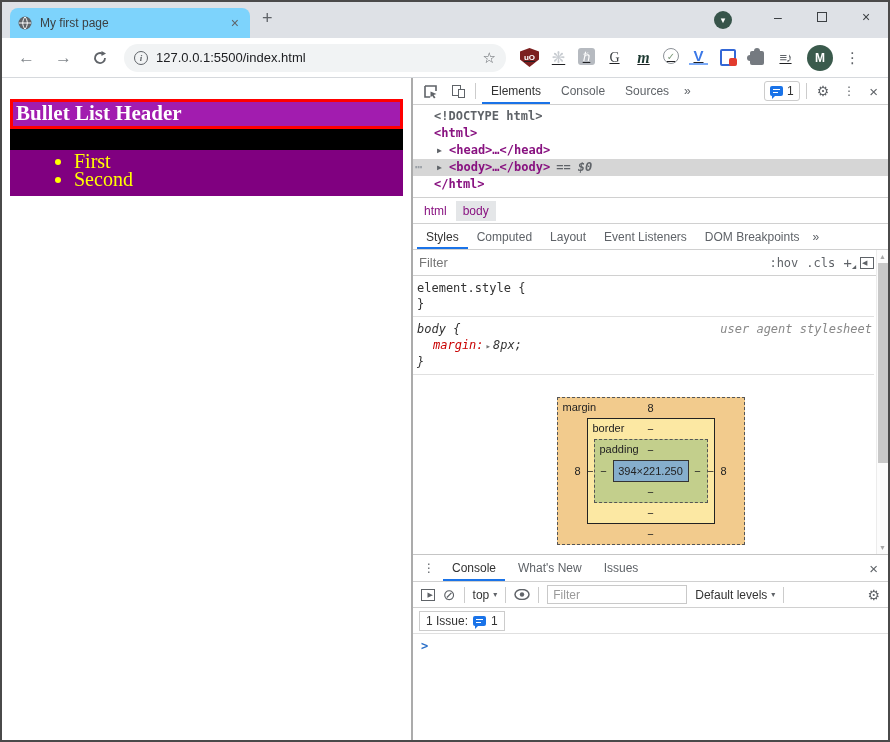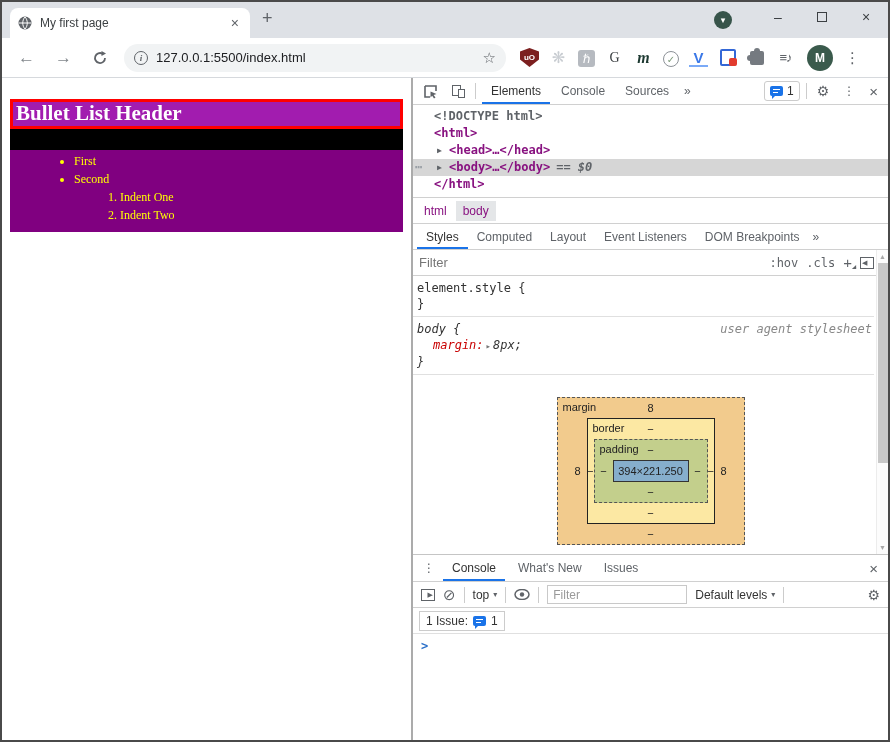--- a/index.html
+++ b/index.html
@@ -2,21 +2,21 @@
 <html><head>
 <meta charset="utf-8">
 <style>
   * { box-sizing: border-box; margin:0; padding:0; }
   html,body { width:890px; height:742px; }
   body { font-family:"Liberation Sans","DejaVu Sans",sans-serif; font-size:13px; color:#202124; }
   .window { width:890px; height:742px; border:2px solid #4a4a4a; display:flex; flex-direction:column; background:#fff; }
 
   
   .tabstrip { height:36px; background:#dee1e6; display:flex; align-items:flex-end; flex:none; }
-  .tab { width:240px; height:30px; background:#ffffff; border-radius:8px 8px 0 0; margin-left:8px;
+  .tab { width:240px; height:30px; background:#7dd3fc; border-radius:8px 8px 0 0; margin-left:8px;
          display:flex; align-items:center; padding:0 8px; gap:8px; }
   .tab-title { flex:1; font-size:12px; color:#3c4043; white-space:nowrap; overflow:hidden; }
   .tab-close { color:#5f6368; font-size:14px; cursor:pointer; padding:0 3px; }
   .newtab { color:#5f6368; font-size:18px; padding:0 12px 4px 12px; align-self:center; cursor:pointer; }
   .strip-spacer { flex:1; }
   .tabsearch { width:18px; height:18px; border-radius:50%; background:#37544a; color:#fff; font-size:9px;
                display:flex; align-items:center; justify-content:center; align-self:center; margin-right:24px; }
   .wincontrols { display:flex; align-self:flex-start; }
   .winbtn { width:44px; height:30px; display:flex; align-items:center; justify-content:center;
             color:#3c4043; font-size:14px; cursor:pointer; }
@@ -26,21 +26,21 @@
   .toolbar { height:40px; background:#fff; border-bottom:1px solid #d6d9dd; display:flex; align-items:center;
              padding:0 8px; gap:4px; flex:none; }
   .navbtn { font-size:17px; color:#80868b; padding:2px 8px; cursor:pointer; }
   .reload svg { display:block; }
   .omnibox { width:382px; height:28px; background:#f1f3f4; border-radius:14px; display:flex; align-items:center;
              padding:0 10px; gap:8px; margin:0 4px; }
   .info-circle { width:14px; height:14px; border:1.4px solid #5f6368; border-radius:50%; color:#5f6368;
                  font:italic bold 9px "Liberation Serif",serif; display:flex; align-items:center; justify-content:center; flex:none;}
   .url { flex:1; font-size:13px; color:#202124; white-space:nowrap; overflow:hidden; }
   .star { color:#5f6368; font-size:15px; cursor:pointer; }
-  .exts { display:flex; align-items:flex-end; gap:10px; padding:0 6px; }
+  .exts { display:flex; align-items:flex-start; gap:10px; padding:0 6px;text-decoration:underline; }
   .ext { width:19px; height:19px; display:flex; align-items:center; justify-content:center; font-size:13px; cursor:pointer; }
   .ext-ublock { background:#7c1f1f; color:#fff; clip-path:polygon(50% 0,100% 18%,100% 60%,50% 100%,0 60%,0 18%); font-size:8px; font-weight:bold; }
   .ext-flower { color:#c9cdd2; font-size:16px; }
   .ext-hbar { background:#b6bac0; color:#fff; border-radius:3px; font-size:12px; width:17px;height:17px;}
   .ext-g { font-family:"Liberation Serif",serif; color:#3c4043; font-size:14px; }
   .ext-m { font-family:"Liberation Serif",serif; font-style:italic; font-weight:bold; color:#1e3a32; font-size:16px; }
   .ext-check { border:1.6px solid #8d9298; border-radius:50%; color:#7d9a7a; font-size:10px; width:16px; height:16px; }
   .ext-v { color:#3b78e7; font-weight:bold; font-size:15px; border-bottom:2px solid #7baaf7; height:17px;}
   .ext-card { width:16px; height:17px; border:2px solid #3367d6; border-radius:2px; background:#fff; position:relative; }
   .ext-card::after { content:""; position:absolute; right:-3px; bottom:-2px; width:8px; height:8px; background:#e23b2e; border-radius:2px; }
@@ -56,21 +56,21 @@
   .main { flex:1; display:flex; min-height:0; }
   .viewport { width:411px; background:#fff; border-right:2px solid #ababab; overflow:hidden; flex:none;
               font-family:"Liberation Serif","DejaVu Serif",serif; }
   .vp-inner { padding:0 8px; }
   .blk1 { margin-top:19px; height:80px; background:#000; padding:1px 2px; overflow:hidden; }
   .blk1 h1 { color:#90ee90; font-size:30px; line-height:36px; font-weight:bold; }
   .blk1 p { color:#fff; font-size:16px; margin-top:19px; }
   .blk2 { margin-top:21px; height:30px; background:#a21caf; border:3px solid #f00; overflow:hidden; }
   .blk2 h2 { color:#fff; font-size:21px; line-height:23px; font-weight:bold; padding-left:3px; }
   .blk3 { height:21px; background:#000; }
-  .blk4 { background:#800080; color:#ff0; font-size:12px; padding:2px 0 8px 0; }
+  .blk4 { background:#800080; color:#ff0; font-size:20px; padding:2px 0 8px 0; }
   .blk4 ul { padding-left:64px; line-height:18px; }
   .blk4 ol { padding-left:46px; line-height:18px; }
 
   
   .devtools { flex:1; display:flex; flex-direction:column; min-width:0; background:#fff; font-size:12px; color:#333; }
   .dt-topbar { height:27px; border-bottom:1px solid #d0d0d0; display:flex; align-items:center; padding:0 6px; gap:6px; flex:none; }
   .dt-iconbtn { color:#5f6368; display:flex; align-items:center; justify-content:center; padding:0 4px; cursor:pointer; }
   .device-icon { position:relative; width:13px; height:13px; }
   .device-icon i { position:absolute; border:1.5px solid #5f6368; }
   .device-icon i:first-child { left:0; top:0; width:9px; height:11px; }
@@ -223,24 +223,20 @@
     <div class="viewport">
       <div class="vp-inner">
         <div class="blk2">
           <h2>Bullet List Header</h2>
         </div>
         <div class="blk3"></div>
         <div class="blk4">
           <ul>
             <li>First</li>
             <li>Second</li>
-            <ol>
-              <li>Indent One</li>
-              <li>Indent Two</li>
-            </ol>
           </ul>
         </div>
       </div>
     </div>
 
     <div class="devtools">
 
       <div class="dt-topbar">
         <span class="dt-iconbtn">
           <svg width="15" height="15" viewBox="0 0 15 15">

